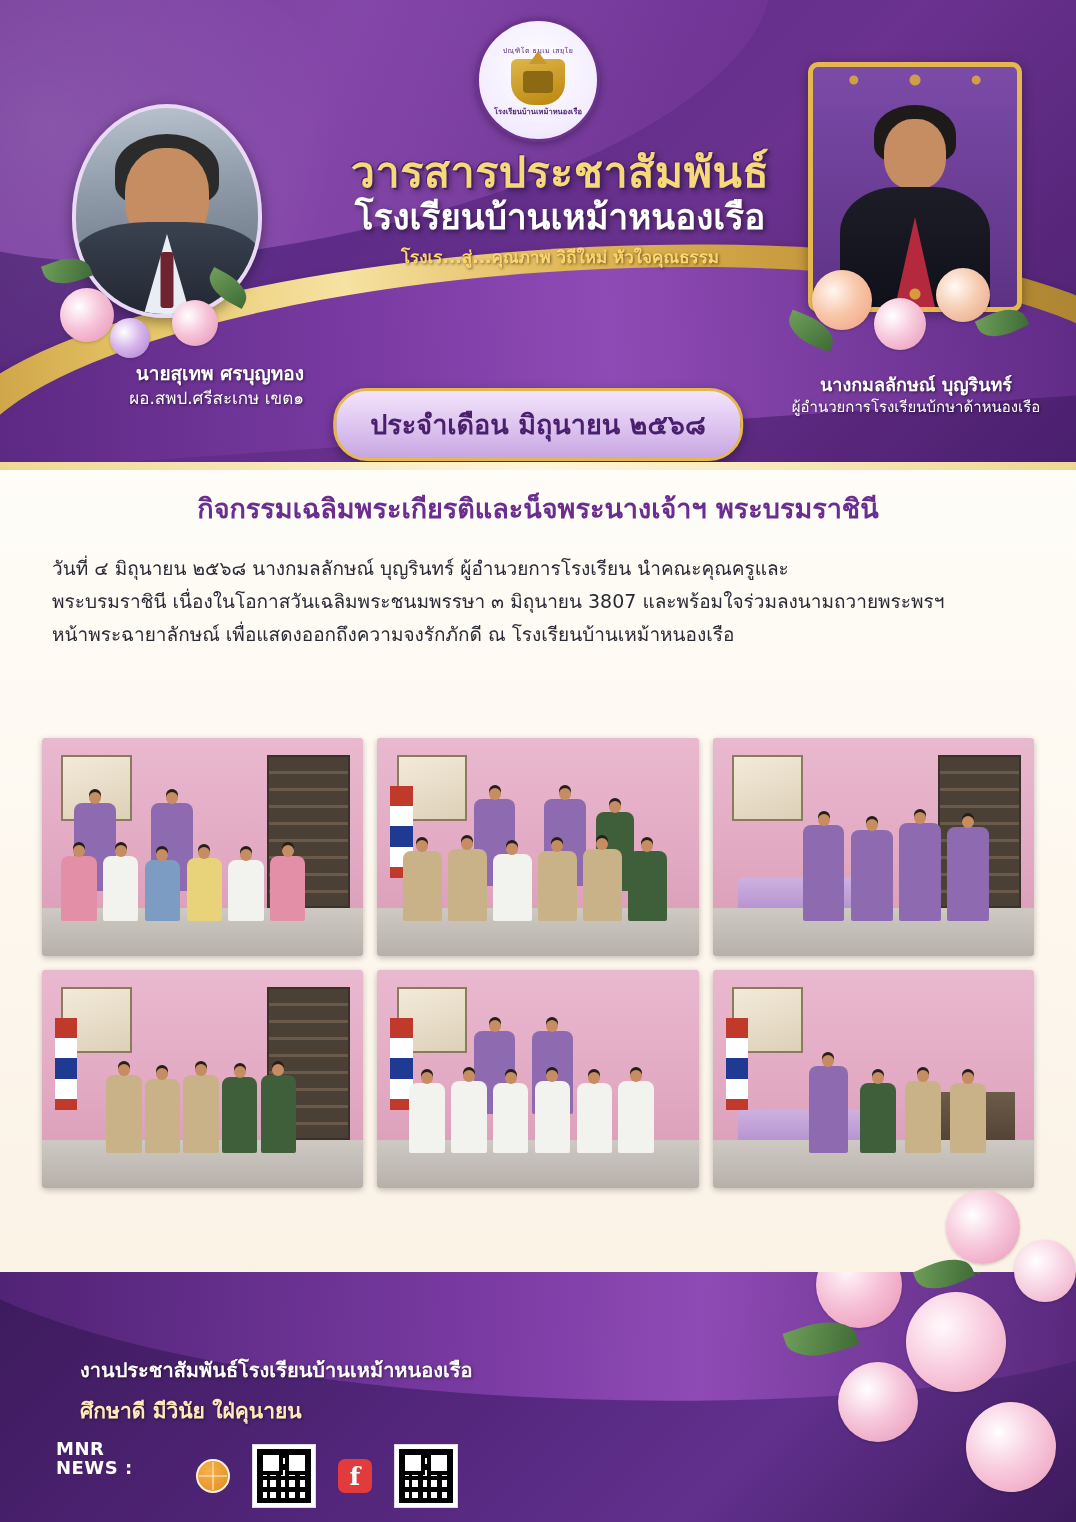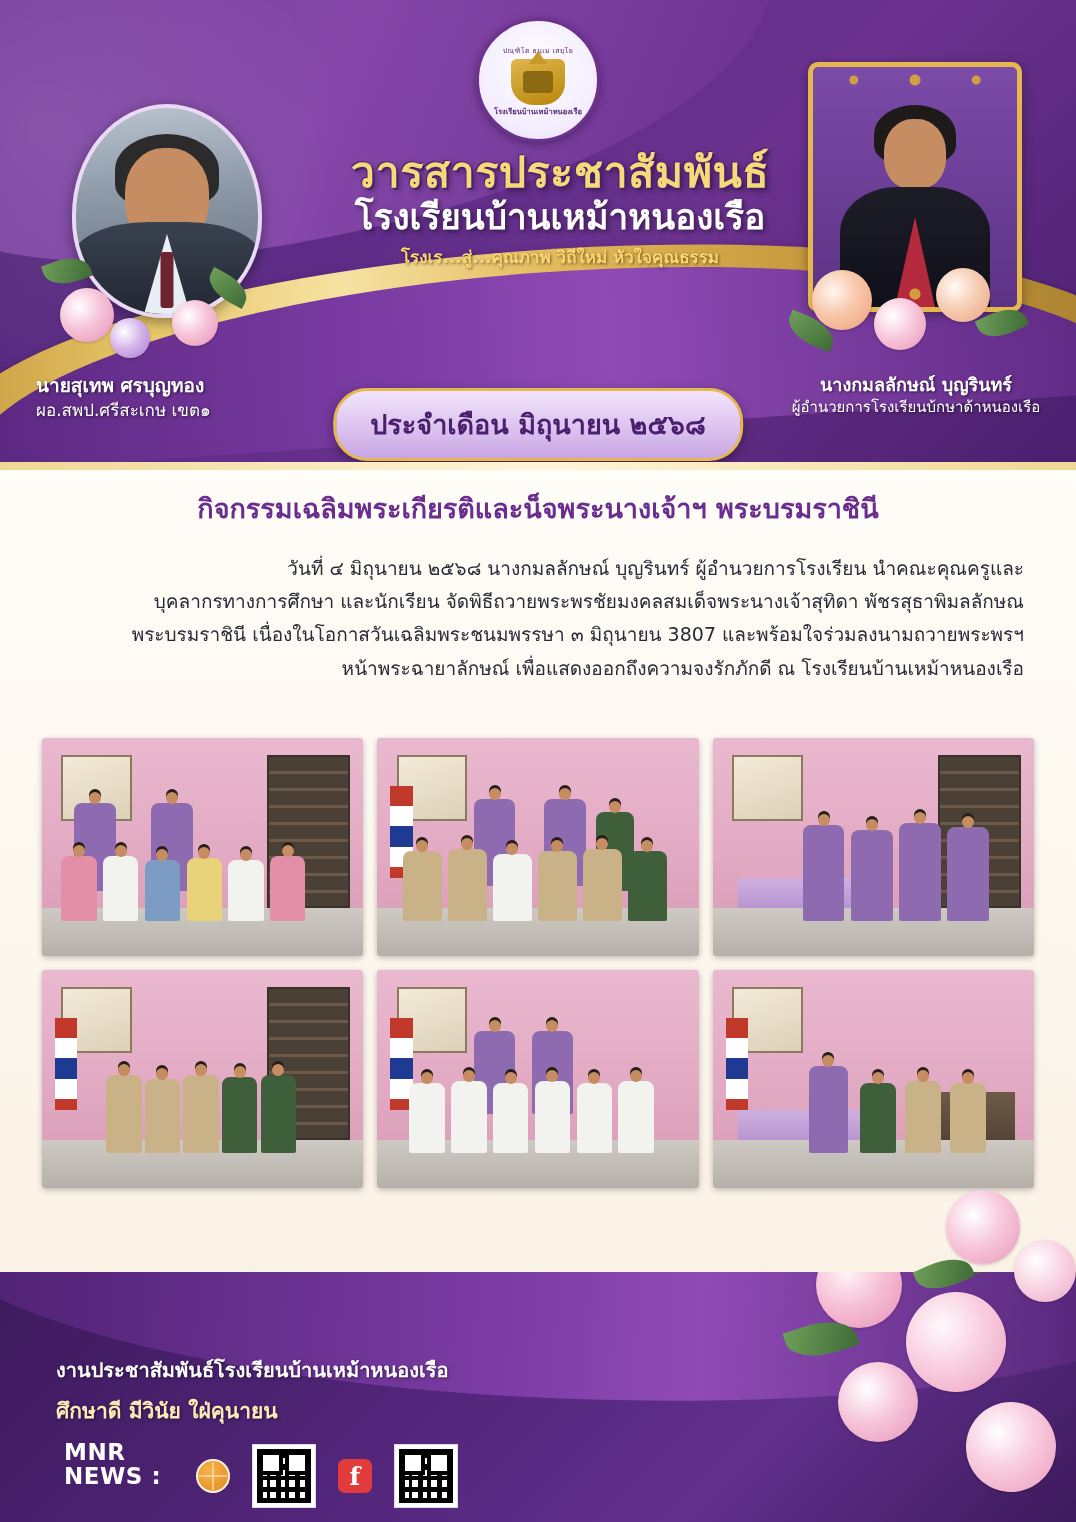--- a/index.html
+++ b/index.html
@@ -176,21 +176,21 @@
     border: 3px solid #e4b84f;
     border-radius: 34px;
     text-align: center;
     box-shadow: 0 4px 12px rgba(0,0,0,.35);
   }
   .month-badge span {
     font-size: 27px; font-weight: bold; color: #4a1f6e;
   }
 
   .name-left {
-    position: absolute; left: 36px; top: 372px; width: 268px; text-align: left;
+    position: absolute; left: 36px; top: 360px; width: 268px; text-align: right;
     color: #ffffff; line-height: 1.4;
   }
   .name-right {
     position: absolute; right: 10px; top: 372px; width: 300px; text-align: center;
     color: #ffffff; line-height: 1.4;
   }
   .name-line1 { font-size: 19px; font-weight: bold; text-shadow: 1px 1px 3px rgba(0,0,0,.6); }
   .name-line2 { font-size: 17px; text-shadow: 1px 1px 3px rgba(0,0,0,.6); }
   .name-right .name-line1 { font-size: 18px; }
   .name-right .name-line2 { font-size: 15px; }
@@ -219,21 +219,21 @@
   }
   .headline {
     text-align: center; margin-top: 26px;
     font-size: 27px; font-weight: bold; color: #6b2d8e;
     line-height: 1.55;
     text-shadow: 0 1px 0 rgba(255,255,255,.9);
   }
   .paragraph {
     margin: 22px 52px 0 52px;
     font-size: 19px; color: #2b2b38; line-height: 1.75;
-    text-align: right;
+    text-align: left;
   }
 
   .gallery {
     position: absolute; top: 276px; left: 42px;
     width: 992px;
     display: grid;
     grid-template-columns: repeat(3, 1fr);
     grid-template-rows: repeat(2, 218px);
     gap: 14px;
   }
@@ -296,27 +296,27 @@
     border-radius: 0 0 60% 55% / 0 0 100% 100%;
     transform: rotate(3deg);
   }
   .ft-swoosh-purple {
     position: absolute; left: -80px; top: -34px; width: 1260px; height: 160px;
     background: linear-gradient(90deg, #4a1f6e, #7a3ba3 45%, #8f4bb5 62%, #4a1f6e);
     border-radius: 0 0 60% 55% / 0 0 100% 100%;
     transform: rotate(3deg);
   }
   .ft-text {
-    position: absolute; left: 56px; top: 82px; color: #ffffff;
+    position: absolute; left: 80px; top: 82px; color: #ffffff;
   }
   .ft-line1 { font-size: 20px; font-weight: bold; text-shadow: 1px 1px 3px rgba(0,0,0,.5); }
   .ft-line2 { font-size: 21px; font-weight: bold; color: #ffe9b8; margin-top: 8px; text-shadow: 1px 1px 3px rgba(0,0,0,.5);}
   .mnr {
-    position: absolute; left: 64px; top: 168px;
-    font-size: 23px; font-weight: bold; color: #ffffff; line-height: 1.05;
+    position: absolute; left: 56px; top: 168px;
+    font-size: 18px; font-weight: bold; color: #ffffff; line-height: 1.05;
     letter-spacing: .5px;
   }
   .ft-icons {
     position: absolute; left: 196px; top: 172px;
     display: flex; align-items: center; gap: 22px;
   }
   .globe-icon {
     width: 34px; height: 34px; border-radius: 50%;
     background: radial-gradient(circle at 38% 32%, #f6b14a, #e08b22);
     position: relative; border: 2px solid #fff3d8;
@@ -429,21 +429,20 @@
 
   <div class="body-area">
     <div class="body-border-top"></div>
 
     <div class="headline">
       <div>กิจกรรมเฉลิมพระเกียรติและน็จพระนางเจ้าฯ พระบรมราชินี</div>
     </div>
 
     <div class="paragraph">
       <div>วันที่  ๔ มิถุนายน ๒๕๖๘ นางกมลลักษณ์ บุญรินทร์ ผู้อำนวยการโรงเรียน นำคณะคุณครูและ</div>
-      <div>บุคลากรทางการศึกษา และนักเรียน จัดพิธีถวายพระพรชัยมงคลสมเด็จพระนางเจ้าสุทิดา พัชรสุธาพิมลลักษณ</div>
       <div>พระบรมราชินี เนื่องในโอกาสวันเฉลิมพระชนมพรรษา ๓ มิถุนายน 3807 และพร้อมใจร่วมลงนามถวายพระพรฯ</div>
       <div>หน้าพระฉายาลักษณ์ เพื่อแสดงออกถึงความจงรักภักดี ณ โรงเรียนบ้านเหม้าหนองเรือ</div>
     </div>
 
     <div class="gallery">
 
       <div class="photo">
         <div class="ph-wall"></div>
         <div class="ph-shelf"></div>
         <div class="ph-board"></div>

